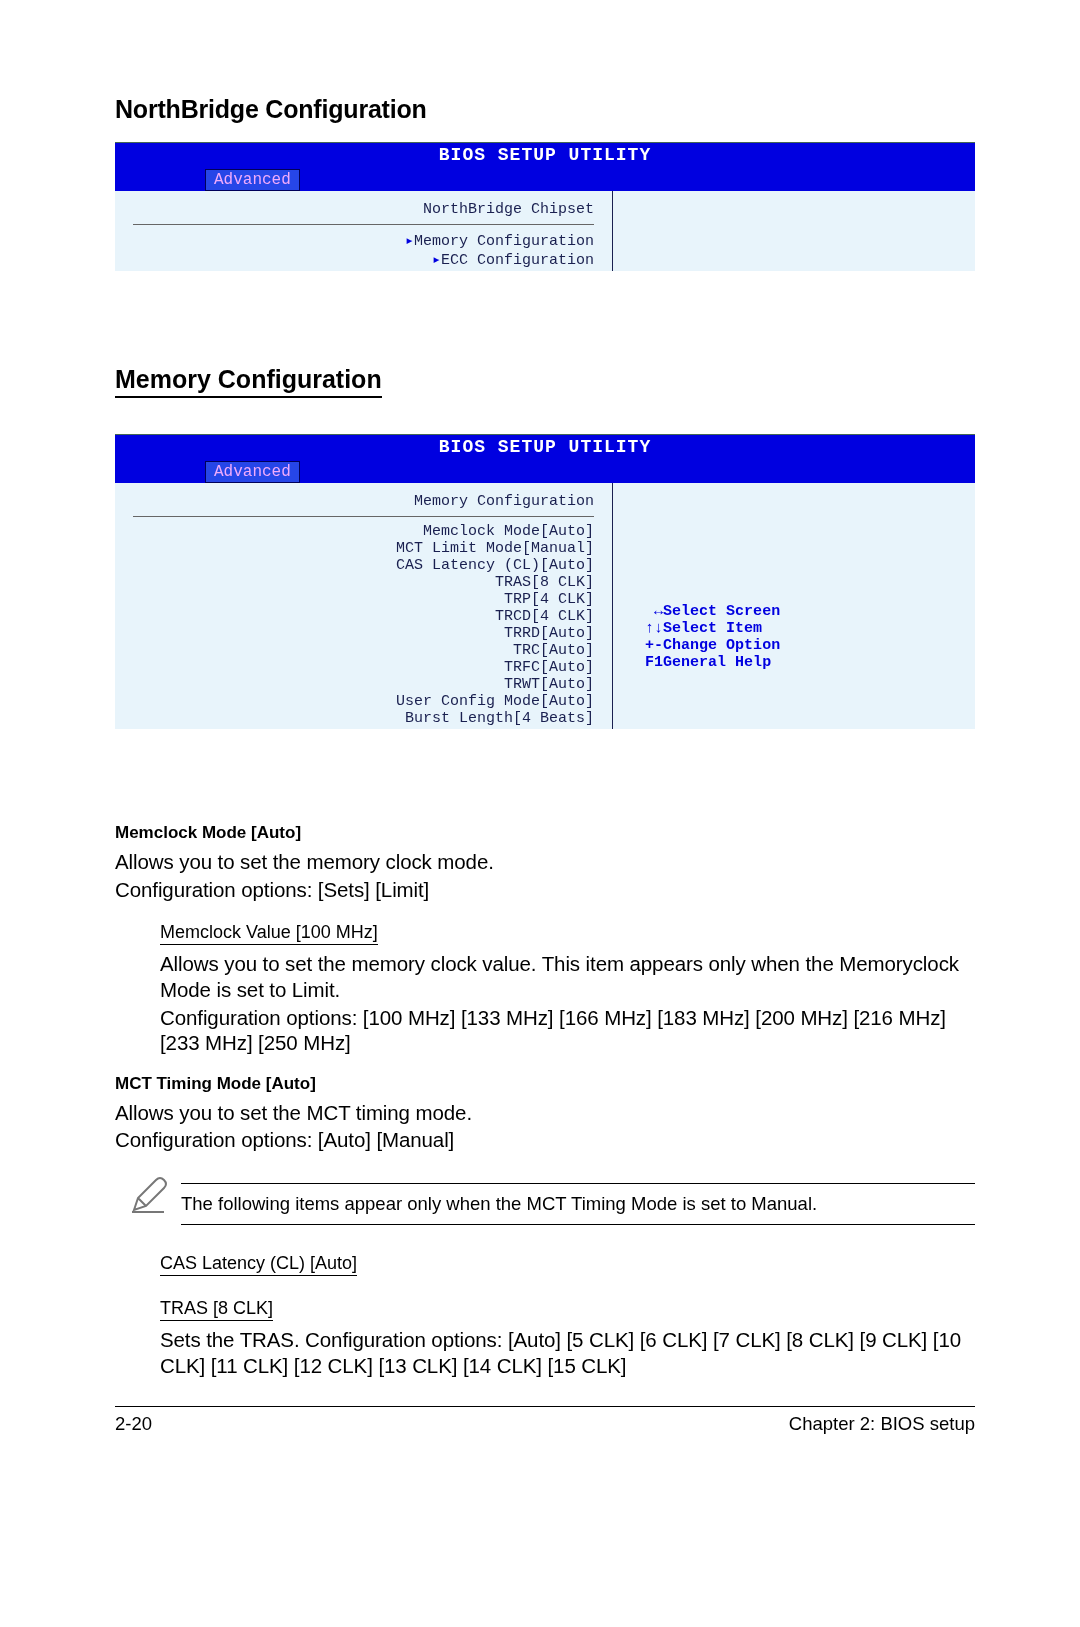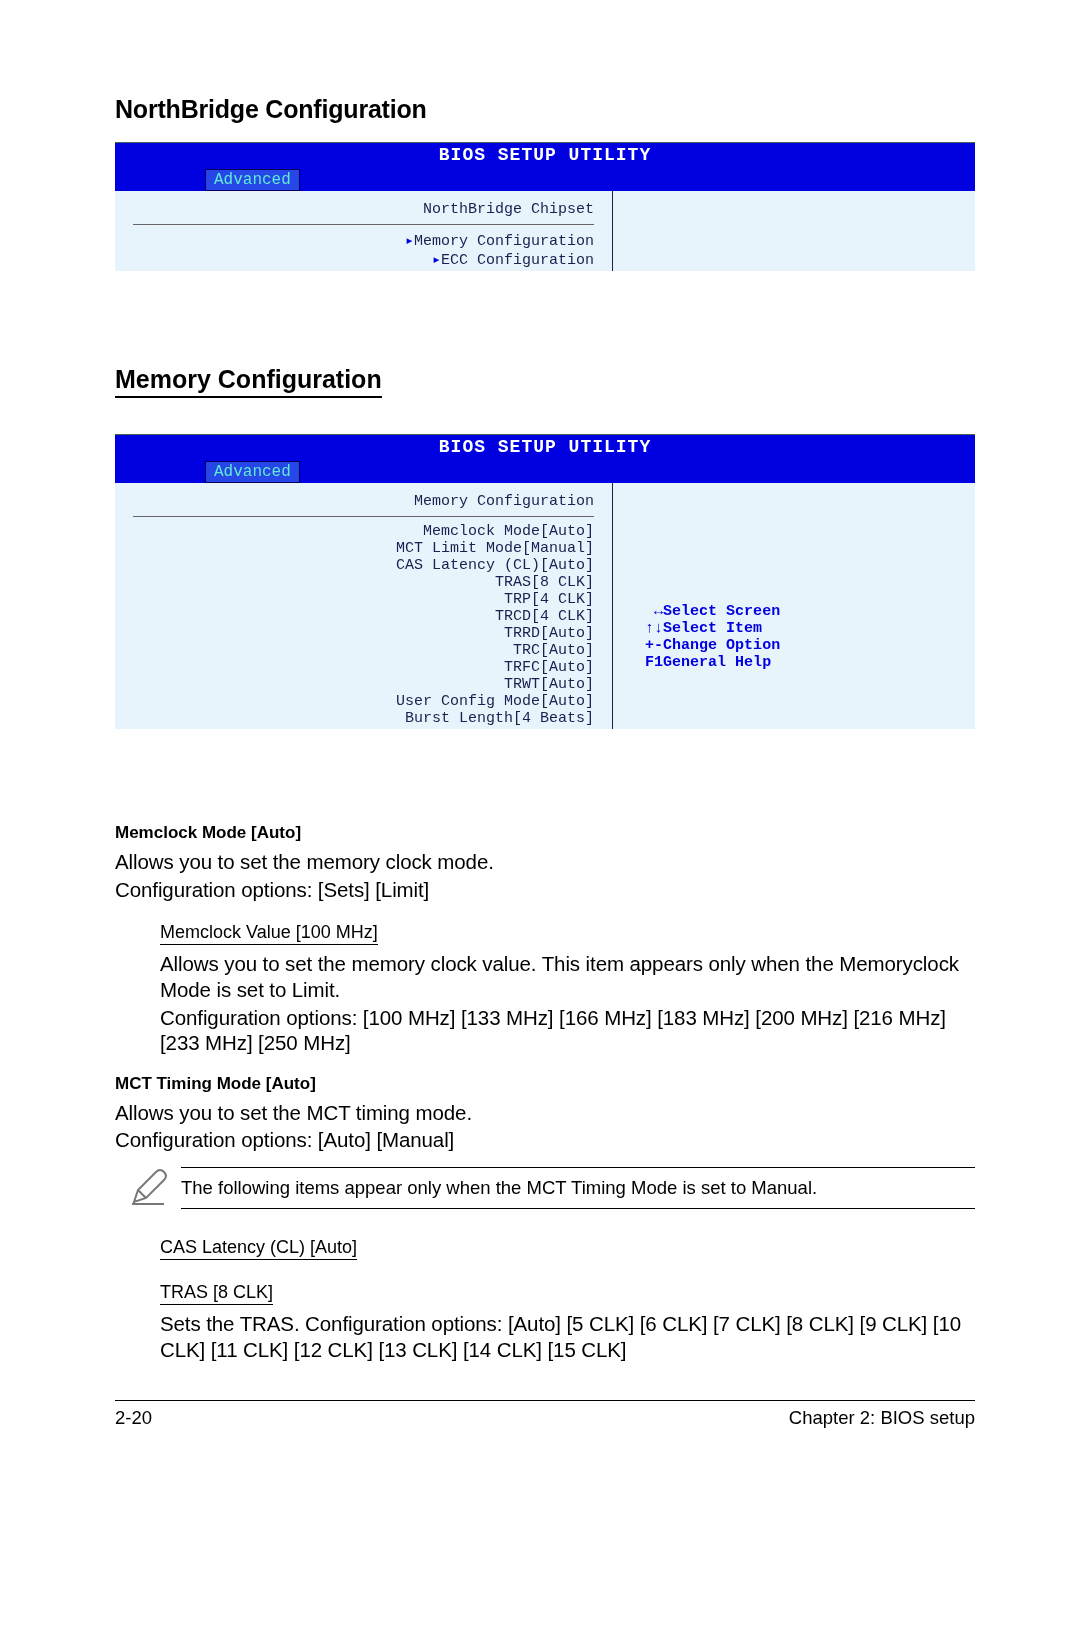--- a/index.html
+++ b/index.html
@@ -60,21 +60,21 @@
     font-family:"Courier New",monospace;
     font-weight:bold;
     font-size:18px;
     text-align:center;
     padding:2px 0 0 0;
     letter-spacing:1px;
   }
   .bios-tab{
     font-family:"Courier New",monospace;
     font-size:16px;
-    color:#5eead4;
+    color:#f0abfc;
     background:#2646e8;
     display:inline-block;
     padding:1px 8px;
     margin-left:90px;
     border:1px solid #00005a;
   }
   .bios-body{
     background:#e8f4fb;
     position:relative;
     overflow:hidden;
@@ -126,27 +126,28 @@
     font-size:34px;
     color:#777;
   }
   .note-text{
     flex:1;
     border-top:1.5px solid #000;
     border-bottom:1.5px solid #000;
     padding:8px 0;
     font-size:18.5px;
     line-height:1.3;
+    margin-top:16px;
   }
   
   .pgfoot{
     display:flex;
     justify-content:space-between;
     border-top:1.5px solid #000;
-    margin-top:38px;
+    margin-top:28px;
     padding-top:6px;
     font-size:18.5px;
   }
 </style>
 </head>
 <body>
 
 <div class="page">
 
   <h2 class="h1">NorthBridge Configuration</h2>

